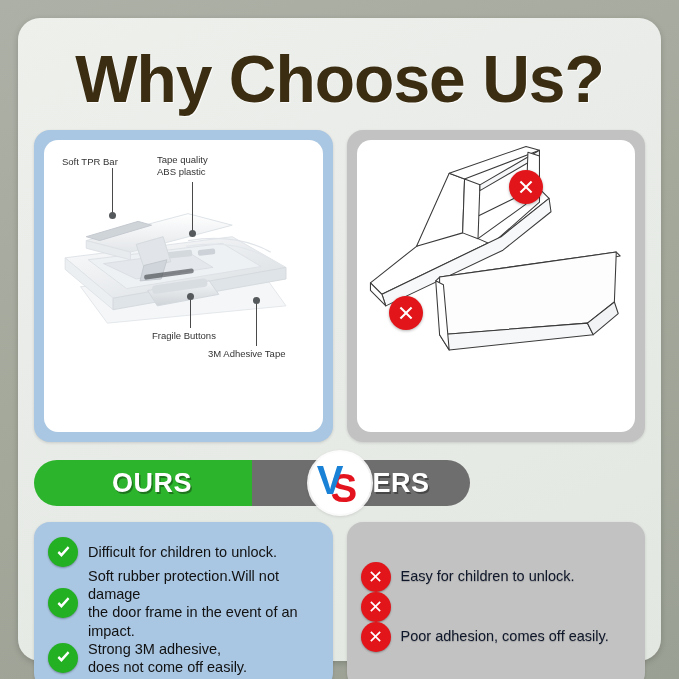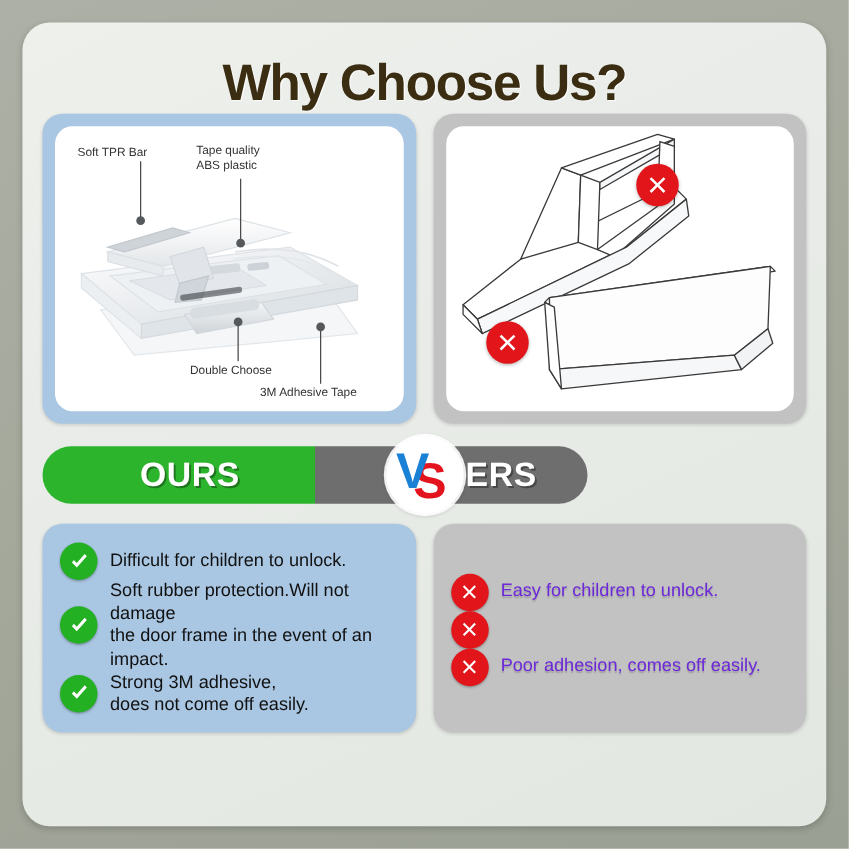--- a/index.html
+++ b/index.html
@@ -12,38 +12,38 @@
   .card{
     position:relative;width:100%;height:100%;box-sizing:border-box;
     border-radius:22px;
     background:linear-gradient(155deg,#eef0ec 0%,#e9ece8 35%,#e6eae5 70%,#e2e7e1 100%);
     box-shadow:0 2px 6px rgba(0,0,0,.18);
     padding:14px 16px 16px;
   }
   
   .title{
     text-align:center;
-    font-size:41px;
+    font-size:66px;
     font-weight:bold;
     letter-spacing:-1px;
     color:#3a2d12;
-    margin:14px 0 4px;
+    margin:14px 0 18px;
     text-shadow:1px 1px 0 rgba(255,255,255,.75);
     line-height:1;
   }
   
   .panels{display:flex;gap:14px;}
   .panel{
     flex:1;border-radius:16px;padding:10px;box-sizing:border-box;
     box-shadow:0 1px 3px rgba(0,0,0,.14);
   }
   .panel.left{background:#a9c6e2;}
   .panel.right{background:#c2c2c2;}
   .inner{
-    background:#fff;border-radius:14px;height:228px;position:relative;overflow:hidden;
+    background:#fff;border-radius:14px;height:292px;position:relative;overflow:hidden;
   }
   
   .vsrow{position:relative;height:62px;margin:10px 0 8px;display:flex;align-items:center;justify-content:flex-start;}
   .pill{
     height:46px;display:flex;align-items:center;box-sizing:border-box;
     font-size:27px;font-weight:bold;color:#fff;letter-spacing:.5px;
     text-shadow:1.5px 1.5px 0 rgba(0,0,0,.35);
   }
   .pill.ours{
     background:#2db42d;border-radius:23px 0 0 23px;width:218px;justify-content:flex-end;padding-right:60px;
@@ -69,21 +69,21 @@
   }
   .list.left{background:#a9c6e2;}
   .list.right{background:#c2c2c2;}
   .row{display:flex;align-items:center;gap:10px;}
   .mark{flex:0 0 auto;width:30px;height:30px;border-radius:50%;display:flex;align-items:center;justify-content:center;
         box-shadow:0 1px 2px rgba(0,0,0,.3);}
   .mark.ok{background:#23b023;}
   .mark.no{background:#e2151a;}
   .txt{font-size:14.5px;line-height:1.25;}
   .list.left .txt{color:#111;}
-  .list.right .txt{color:#6d28d9;text-shadow:0 1px 1px rgba(0,0,0,.18);}
+  .list.right .txt{color:#0f172a;text-shadow:0 1px 1px rgba(0,0,0,.18);}
   
   .callout{position:absolute;font-size:9.5px;color:#333;white-space:pre-line;line-height:1.22;}
   .lead{position:absolute;background:#4a4a4a;width:1px;}
   .dot{position:absolute;width:7px;height:7px;border-radius:50%;background:#55595c;}
   svg{display:block;}
 </style>
 </head>
 <body>
 
 <div class="stage">
@@ -142,21 +142,21 @@
           <div class="dot" style="left:65px;top:72px;"></div>
           <div class="callout" style="left:18px;top:16px;">Soft TPR Bar</div>
 
           <div class="lead" style="left:148px;top:42px;height:50px;"></div>
           <div class="dot" style="left:145px;top:90px;"></div>
           <div class="callout" style="left:113px;top:14px;">Tape quality
 ABS plastic</div>
 
           <div class="lead" style="left:146px;top:158px;height:30px;"></div>
           <div class="dot" style="left:143px;top:153px;"></div>
-          <div class="callout" style="left:108px;top:190px;">Double Choose</div>
+          <div class="callout" style="left:108px;top:190px;">Fragile Buttons</div>
 
           <div class="lead" style="left:212px;top:162px;height:44px;"></div>
           <div class="dot" style="left:209px;top:157px;"></div>
           <div class="callout" style="left:164px;top:208px;text-align:right;">3M Adhesive Tape</div>
         </div>
       </div>
 
       <div class="panel right">
         <div class="inner">
           <svg width="100%" height="228" viewBox="0 0 290 228">

